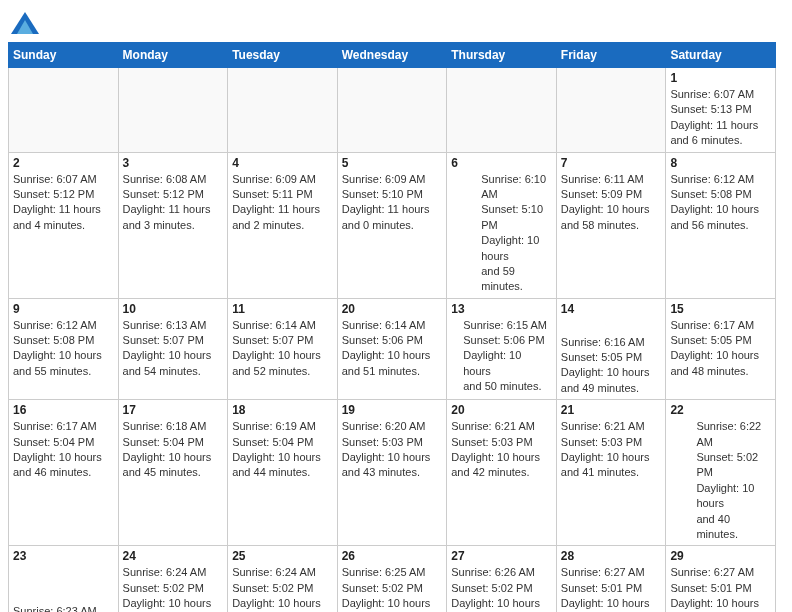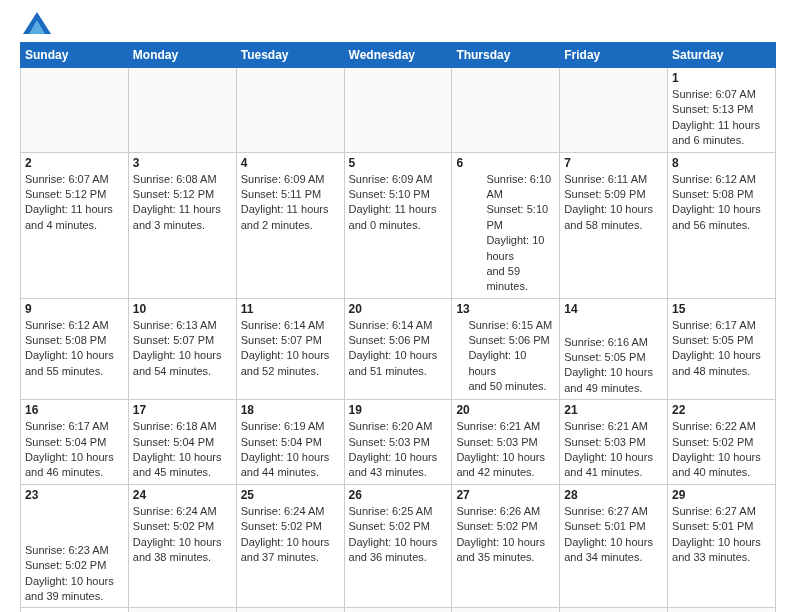--- a/index.html
+++ b/index.html
@@ -6,21 +6,21 @@
     body {
       font-family: Arial, sans-serif;
       background: #fff;
       width: 792px;
       height: 612px;
       overflow: hidden;
     }
     .page {
       width: 792px;
       height: 612px;
-      padding: 12px 16px 8px 20px;
+      padding: 12px 16px 8px 8px;
       display: flex;
       flex-direction: column;
     }
     .header {
       display: flex;
       justify-content: space-between;
       align-items: flex-start;
       margin-bottom: 8px;
     }
     .logo {
@@ -279,21 +279,21 @@
           </td>
           <td>
             <span class="day-num">21</span>
             <div class="cell-info" style="white-space: pre-line;">Sunrise: 6:21 AM
 Sunset: 5:03 PM
 Daylight: 10 hours
 and 41 minutes.</div>
           </td>
           <td>
             <span class="day-num">22</span>
-            <div class="cell-info" style="white-space: pre-line;">Sunrise: 6:22 AM
+            <div class="cell-info" style="white-space: pre-line; margin-left: 26px;">Sunrise: 6:22 AM
 Sunset: 5:02 PM
 Daylight: 10 hours
 and 40 minutes.</div>
           </td>
         </tr>
         <tr>
           <td>
             <span class="day-num">23</span>
             <div class="cell-info" style="white-space: pre-line; margin-top: 41px;">Sunrise: 6:23 AM
 Sunset: 5:02 PM

